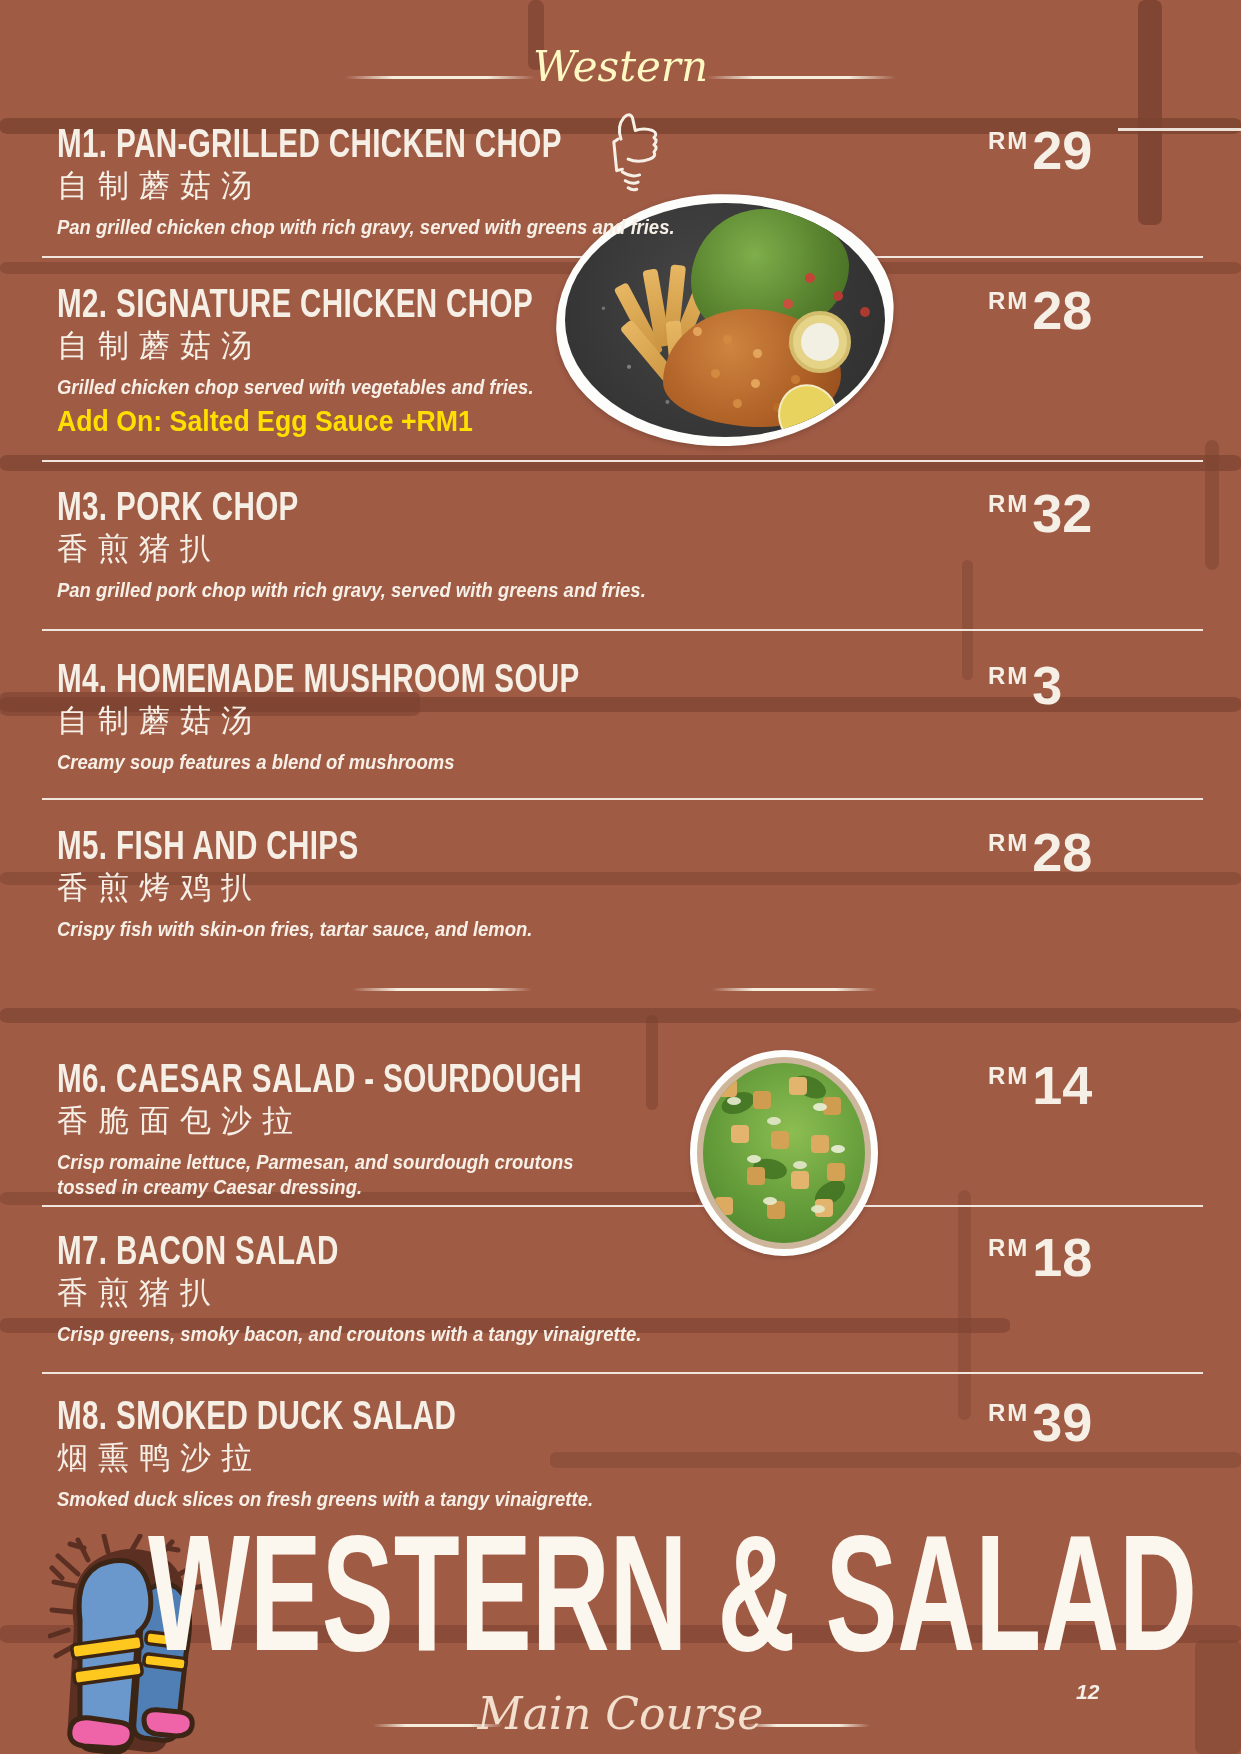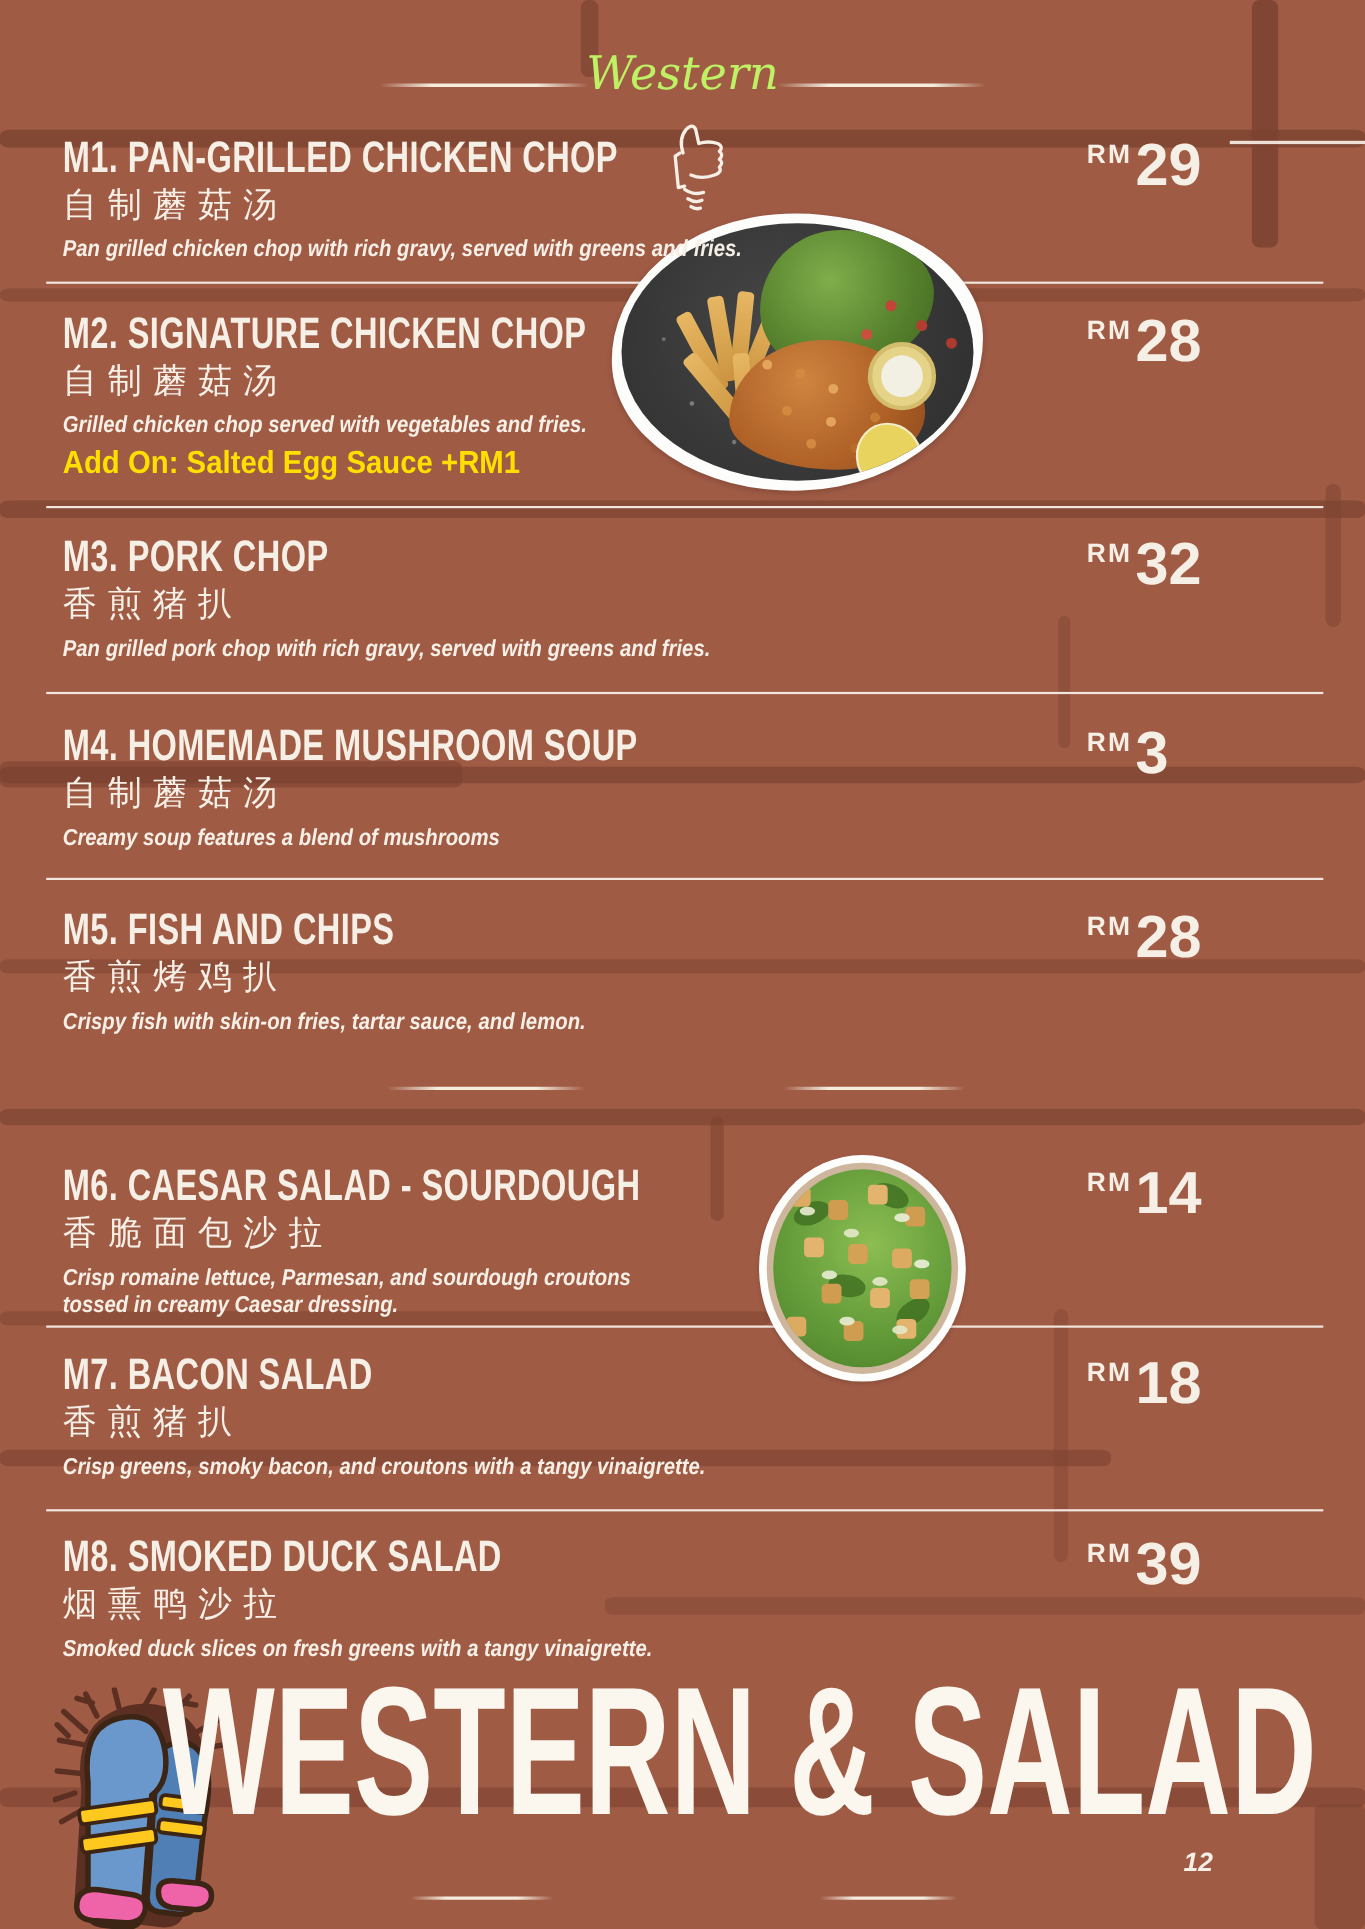--- a/index.html
+++ b/index.html
@@ -5,21 +5,21 @@
   html,body{margin:0;padding:0;background:#7a4330;}
   .page{position:relative;width:1241px;height:1754px;background:#a05b45;overflow:hidden;
         font-family:"Liberation Sans",sans-serif;color:#f6efe6;}
   
   .tx{position:absolute;background:#7b4330;pointer-events:none;}
   .band{border-radius:8px/5px;}
   .drip{border-radius:7px;}
   .streak{background:rgba(255,252,245,.85);}
   
   .script-head{position:absolute;left:0;width:1241px;text-align:center;
-      font-family:"DejaVu Serif",serif;font-style:italic;font-size:42px;color:#bef264;z-index:5;}
+      font-family:"DejaVu Serif",serif;font-style:italic;font-size:42px;color:#fef9c3;z-index:5;}
   .head-line{position:absolute;height:3px;border-radius:2px;z-index:5;
       background:linear-gradient(90deg,rgba(244,236,221,0) 0%,#f4ecdd 25%,#f4ecdd 75%,rgba(244,236,221,0) 100%);}
   
   .item{position:absolute;left:0;width:1241px;z-index:4;}
   .ttl{position:absolute;left:57px;top:0;font-size:40px;font-weight:bold;line-height:1;
        white-space:nowrap;transform:scaleX(.74);transform-origin:left top;letter-spacing:.5px;}
   .zh{position:absolute;left:57px;top:46px;font-size:31px;line-height:1.1;letter-spacing:10px;white-space:nowrap;}
   .desc{position:absolute;left:57px;top:92px;font-size:21px;font-weight:bold;font-style:italic;
         line-height:1.19;transform:scaleX(.88);transform-origin:left top;white-space:nowrap;}
   .desc.wrap{white-space:normal;width:620px;}
@@ -73,21 +73,21 @@
      box-shadow:34px 12px 0 #cf9c50,70px -2px 0 #e2b46e,104px 18px 0 #cf9c50,12px 46px 0 #e2b46e,
      52px 52px 0 #d3a254,92px 56px 0 #dcab61,28px 88px 0 #cf9c50,72px 92px 0 #e2b46e,108px 84px 0 #d3a254,
      -4px 118px 0 #dcab61,48px 122px 0 #cf9c50,96px 120px 0 #e2b46e;}
   .parm{position:absolute;width:14px;height:8px;border-radius:50%;background:#e9edd2;opacity:.9;
      box-shadow:40px 20px 0 #e4e8c9,86px 6px 0 #edf0da,20px 58px 0 #e9edd2,66px 64px 0 #e4e8c9,
      104px 48px 0 #edf0da,36px 100px 0 #e9edd2,84px 108px 0 #e4e8c9;}
   
   .big-title{position:absolute;left:148px;top:1510px;font-size:166px;font-weight:bold;line-height:166px;
      white-space:nowrap;transform:scaleX(.65);transform-origin:left top;color:#fbf6ee;z-index:5;letter-spacing:0;}
   .boot{position:absolute;left:48px;top:1534px;width:188px;height:220px;z-index:4;}
-  .page-num{position:absolute;left:1076px;top:1680px;font-size:24px;font-weight:bold;font-style:italic;z-index:5;}
+  .page-num{position:absolute;left:1076px;top:1680px;font-size:21px;font-weight:bold;font-style:italic;z-index:5;}
   .footer-sub{position:absolute;left:0;width:1241px;top:1688px;text-align:center;
      font-family:"DejaVu Serif",serif;font-style:italic;font-size:44px;color:#f2dfcd;z-index:6;}
 </style>
 </head>
 <body>
 
 <div class="page">
 
   <div>
     <div class="tx band" style="left:0;top:118px;width:1241px;height:16px;opacity:.8"></div>
@@ -258,18 +258,19 @@
       <rect x="26" y="132" width="68" height="14" rx="4" transform="rotate(-8 60 139)"></rect>
       <rect x="98" y="100" width="42" height="12" rx="4" transform="rotate(7 119 106)"></rect>
       <rect x="96" y="122" width="42" height="12" rx="4" transform="rotate(7 117 128)"></rect>
     </g>
     <path d="M22 196 q2 -14 20 -12 l28 4 q16 2 14 14 q-2 12 -18 12 l-30 -2 q-16 -2 -14 -16 z" fill="#ef63a8" stroke="#3c2515" stroke-width="5"></path>
     <path d="M96 186 q0 -12 16 -10 l20 2 q14 2 12 14 q-2 10 -16 10 l-20 -2 q-12 -2 -12 -14 z" fill="#ef63a8" stroke="#3c2515" stroke-width="5"></path>
   </svg>
 
   <div class="big-title">WESTERN &amp; SALAD</div>
 
+  <div class="footer-sub">Main Course</div>
   <div class="head-line" style="left:373px;top:1724px;width:130px;z-index:6"></div>
   <div class="head-line" style="left:745px;top:1724px;width:125px;z-index:6"></div>
 
   <div class="page-num">12</div>
 
 </div>
 
 </body></html>

